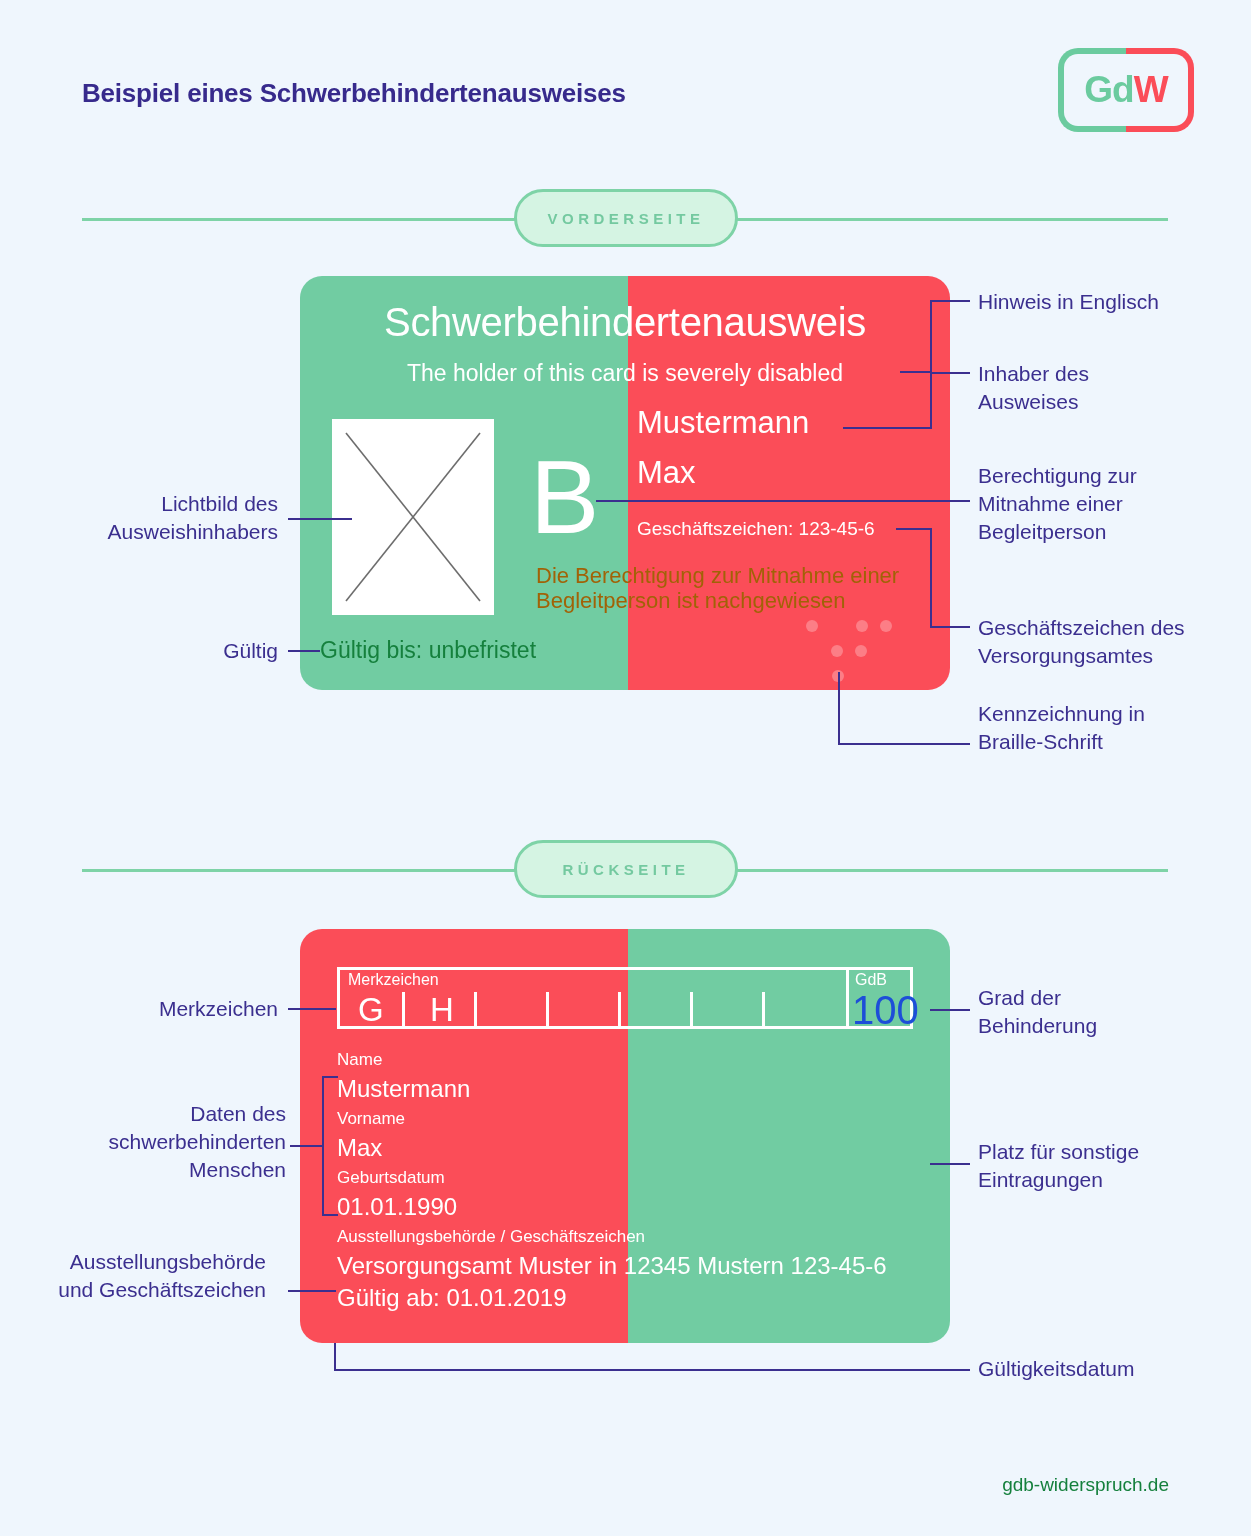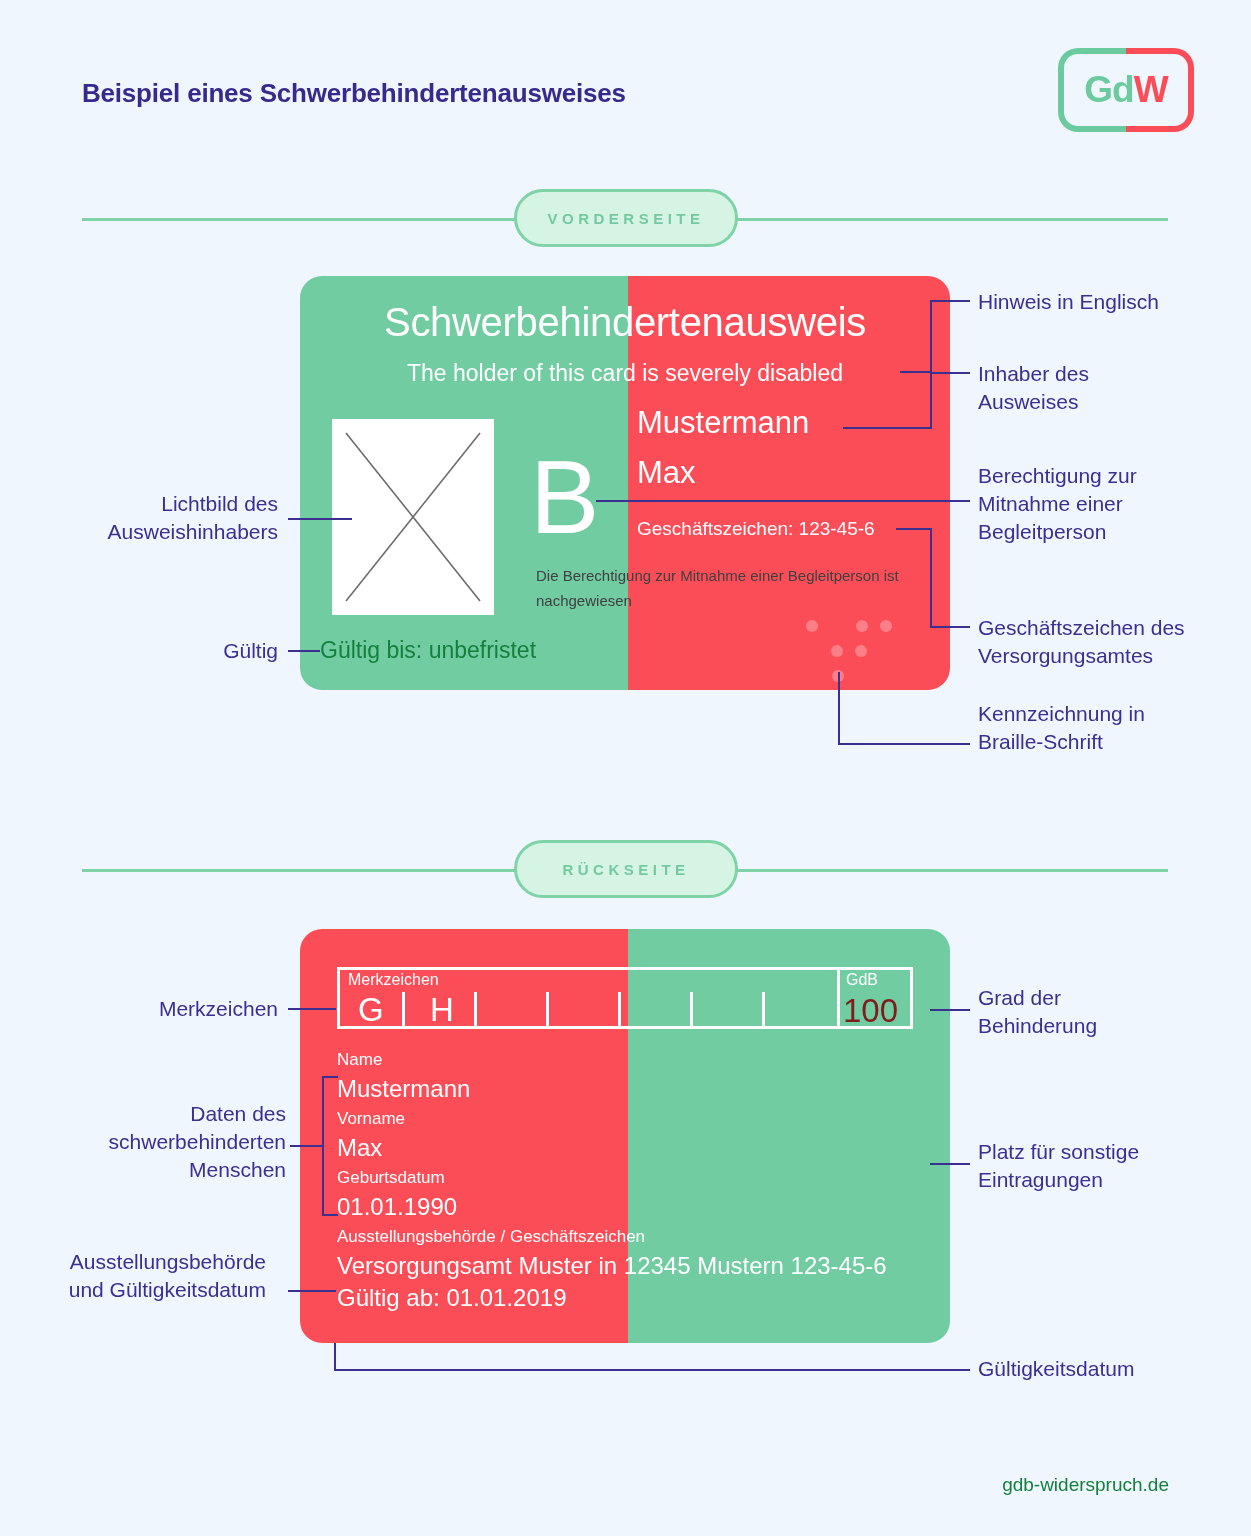--- a/index.html
+++ b/index.html
@@ -88,21 +88,21 @@
   .f-name{
     position:absolute;left:637px;top:405px;font-size:31px;color:#fff;
   }
   .f-vorname{
     position:absolute;left:637px;top:455px;font-size:31px;color:#fff;
   }
   .f-az{
     position:absolute;left:637px;top:518px;font-size:19px;color:#fff;
   }
   .f-note{
-    position:absolute;left:536px;top:563px;width:380px;font-size:15px;color:#404040;
+    position:absolute;left:536px;top:563px;width:380px;font-size:22px;color:#a16207;
     line-height:25px;
   }
   .f-gueltig{
     position:absolute;left:320px;top:637px;font-size:23px;color:#15803d;
   }
   .braille{position:absolute;left:800px;top:620px;width:100px;height:70px;}
   .braille i{
     position:absolute;width:12px;height:12px;border-radius:50%;
     background:rgba(255,255,255,0.28);
   }
@@ -119,25 +119,25 @@
     position:absolute;left:8px;top:1px;font-size:16px;color:#ffffff;
   }
   .mk-cells{position:absolute;left:0;top:0;right:0;bottom:0;}
   .mk-tick{
     position:absolute;bottom:0;width:3px;height:34px;background:#ffffff;
   }
   .mk-letter{
     position:absolute;bottom:-2px;font-size:33px;color:#ffffff;line-height:36px;
   }
   .gdb-box{
-    position:absolute;right:0;top:0;bottom:0;width:73px;
+    position:absolute;right:0;top:0;bottom:0;width:64px;
     border-left:3px solid #ffffff;box-sizing:border-box;padding-left:24px;
   }
   .gdb-box .gdb-lbl{position:absolute;left:6px;top:1px;font-size:16px;color:#fff;}
-  .gdb-box .gdb-val{position:absolute;left:3px;bottom:-3px;font-size:33px;color:#7f1d1d;line-height:37px;}
+  .gdb-box .gdb-val{position:absolute;left:3px;bottom:-3px;font-size:40px;color:#1d4ed8;line-height:37px;}
   .b-fields{position:absolute;left:337px;top:1046px;width:600px;}
   .b-lbl{font-size:17px;color:#ffffff;line-height:27px;}
   .b-val{font-size:24px;color:#ffffff;line-height:32px;}
 
   
   .anno{
     position:absolute;font-size:21px;line-height:28px;color:#3b2f8f;
   }
   .anno.right{text-align:left;}
   .anno.left{text-align:right;}
@@ -300,21 +300,21 @@
   <div class="lead h" style="left:290px;top:1145px;width:34px;"></div>
   <div class="anno left" style="left:20px;top:1100px;width:266px;">
     <div>Daten des</div>
     <div>schwerbehinderten</div>
     <div>Menschen</div>
   </div>
 
   <div class="lead h" style="left:288px;top:1290px;width:48px;"></div>
   <div class="anno left" style="left:4px;top:1248px;width:262px;">
     <div>Ausstellungsbehörde</div>
-    <div>und Gültigkeitsdatum</div>
+    <div>und Geschäftszeichen</div>
   </div>
 
   <div class="lead h" style="left:930px;top:1009px;width:40px;"></div>
   <div class="anno right" style="left:978px;top:984px;width:250px;">
     <div>Grad der</div>
     <div>Behinderung</div>
   </div>
 
   <div class="lead h" style="left:930px;top:1163px;width:40px;"></div>
   <div class="anno right" style="left:978px;top:1138px;width:250px;">

